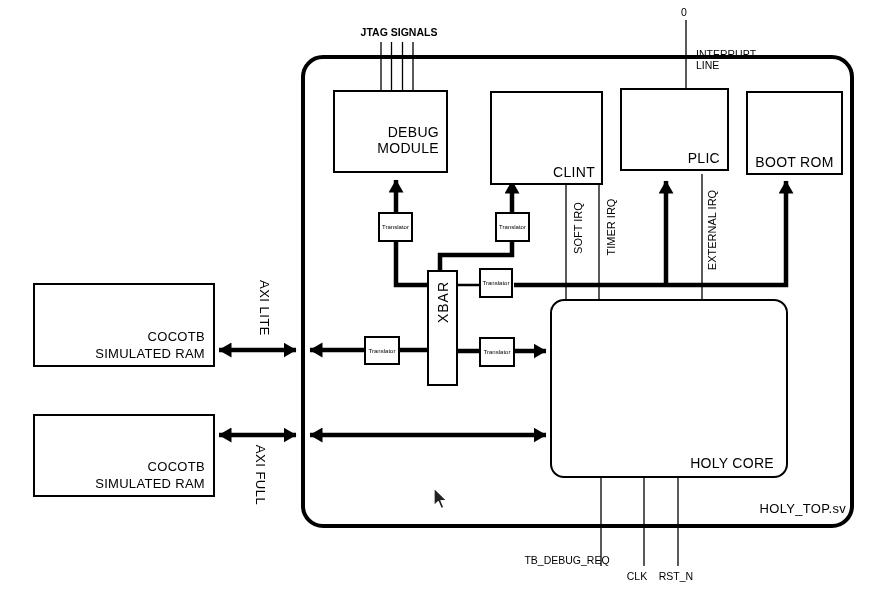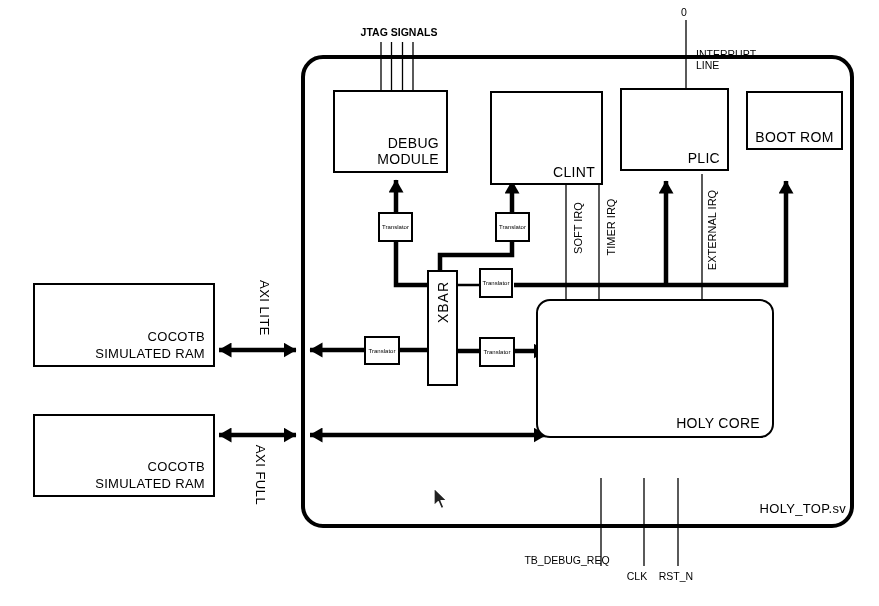--- a/index.html
+++ b/index.html
@@ -87,43 +87,43 @@
       <path d="M514,351 L546,351" marker-end="url(#ae)"></path>
       <path d="M219,435 L296,435" marker-start="url(#as)" marker-end="url(#ae)"></path>
       <path d="M310,435 L546,435" marker-start="url(#as)" marker-end="url(#ae)"></path>
     </g>
   </svg>
 
   <div class="container-frame" style="left:301px;top:55px;width:553px;height:473px;"></div>
   <div class="abs" style="right:33px;top:501px;font-size:13px;letter-spacing:.3px;">HOLY_TOP.sv</div>
 
   <div class="box" style="left:333px;top:90px;width:115px;height:83px;">
-    <div class="blocklabel" style="right:7px;bottom:4px;margin-top:6px;">
+    <div class="blocklabel" style="right:7px;bottom:15px;margin-top:6px;">
       <div>DEBUG</div>
       <div>MODULE</div>
     </div>
   </div>
 
   <div class="box" style="left:490px;top:91px;width:113px;height:94px;">
     <div class="blocklabel" style="right:6px;bottom:3px;">CLINT</div>
   </div>
 
   <div class="box" style="left:620px;top:88px;width:109px;height:83px;">
     <div class="blocklabel" style="right:7px;bottom:3px;">PLIC</div>
   </div>
 
-  <div class="box" style="left:746px;top:91px;width:97px;height:59px;">
+  <div class="box" style="left:746px;top:91px;width:97px;height:84px;">
     <div class="blocklabel" style="left:0;right:0;bottom:3px;text-align:center;">BOOT ROM</div>
   </div>
 
   <div class="box" style="left:427px;top:270px;width:31px;height:116px;">
     <div class="abs" style="left:50%;top:30px;transform:translate(-50%,-50%) rotate(-90deg);font-size:14px;letter-spacing:1px;white-space:nowrap;">XBAR</div>
   </div>
 
-  <div class="holycore" style="left:536px;top:299px;width:238px;height:139px;">
+  <div class="holycore" style="left:550px;top:299px;width:238px;height:179px;">
     <div class="blocklabel" style="right:12px;bottom:5px;">HOLY CORE</div>
   </div>
 
   <div class="translator" style="left:378px;top:212px;width:35px;height:30px;">
     <span>Translator</span>
   </div>
   <div class="translator" style="left:495px;top:212px;width:35px;height:30px;">
     <span>Translator</span>
   </div>
   <div class="translator" style="left:479px;top:268px;width:34px;height:30px;">

